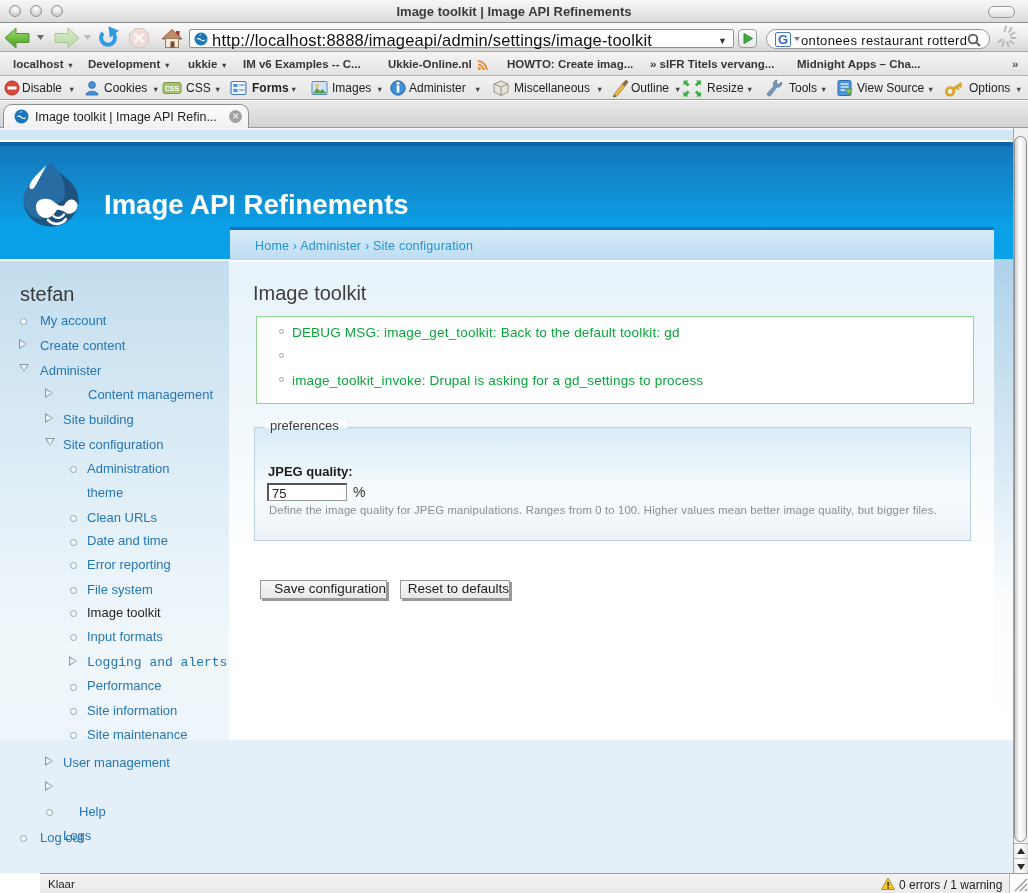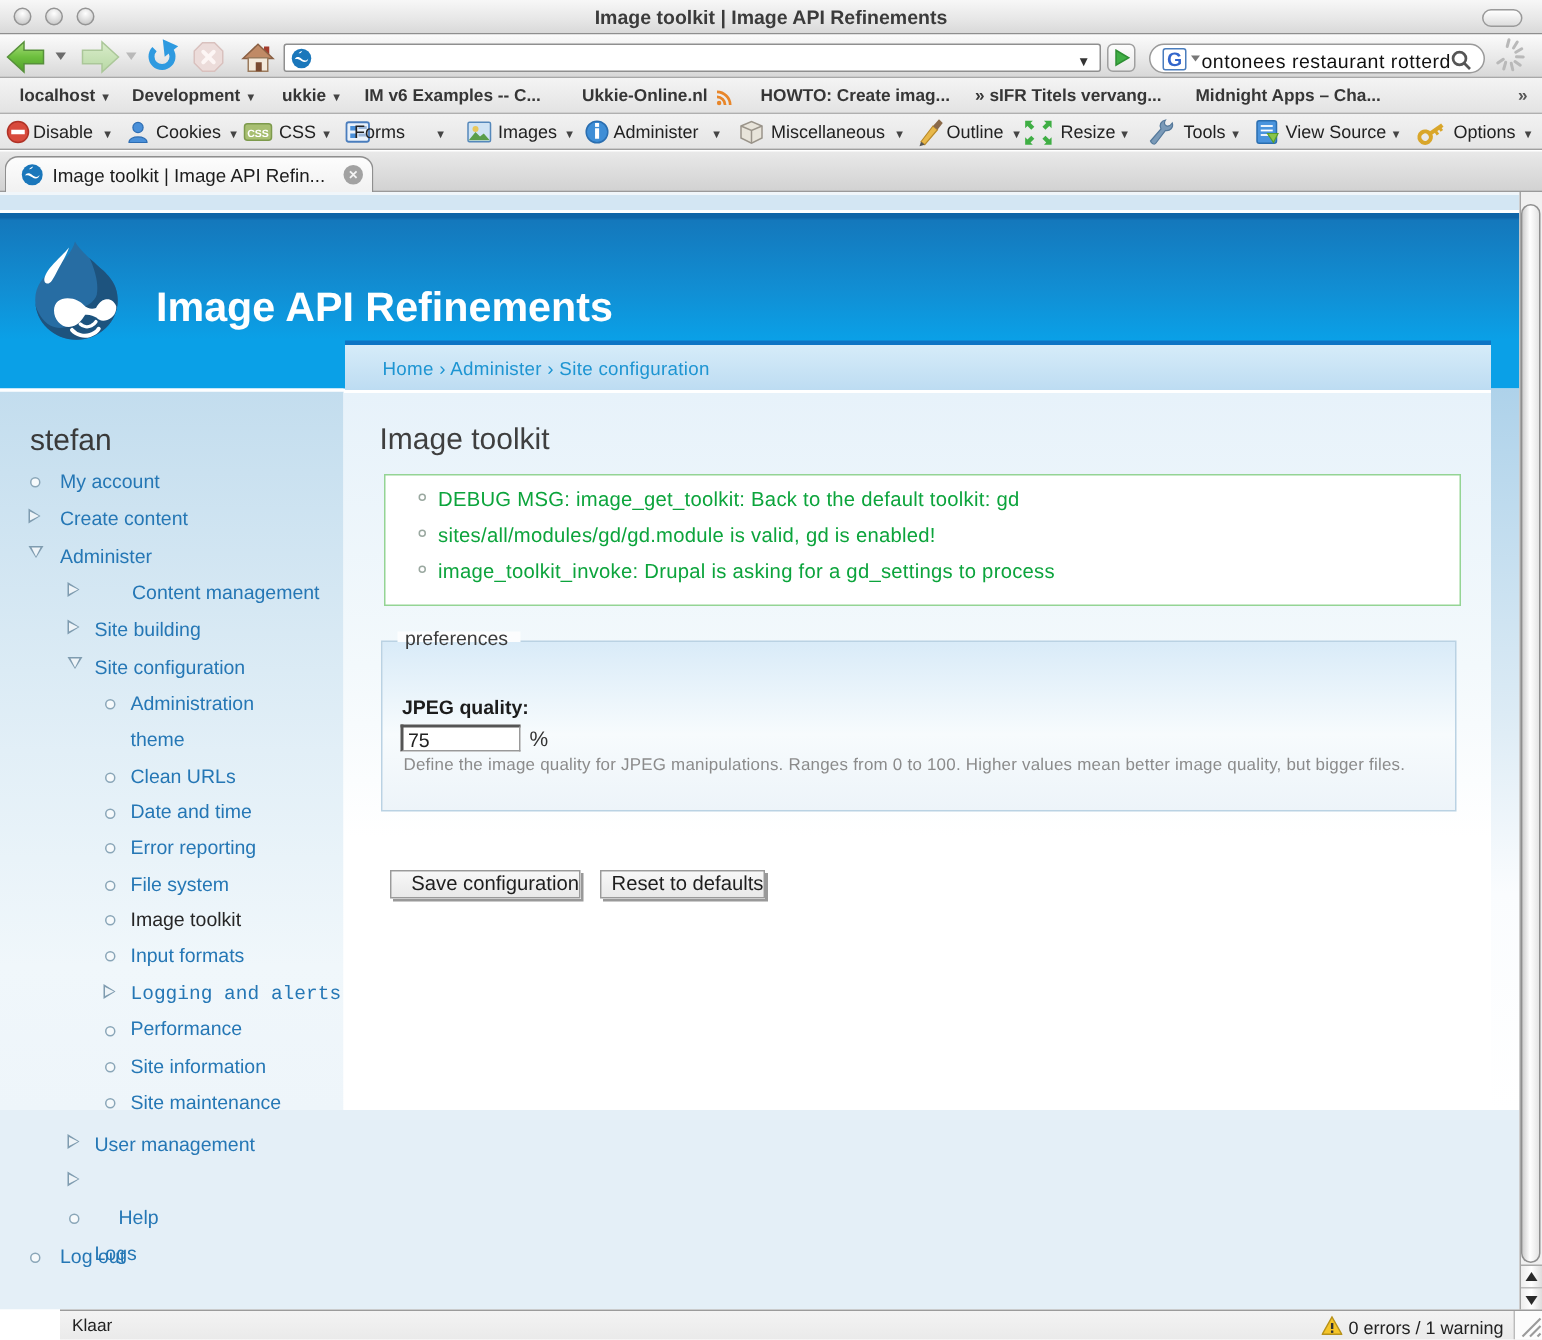--- a/index.html
+++ b/index.html
@@ -185,20 +185,21 @@
       <path d="M1002.5,23 L1003.8,18.5"></path>
       <path d="M998.5,19 L1002.2,16.5"></path>
     </g>
   </svg>
   <div id="addrbar">
     <svg style="position:absolute;left:4px;top:2px;" width="14" height="14" viewBox="0 0 14 14">
       <circle cx="7" cy="7" r="6.5" fill="#1a77bb"></circle>
       <path d="M2.5,7.5 C3.5,5.5 5.5,5.8 7,7.2 C8.5,8.6 10.5,8.9 11.5,7 C11.3,9.5 8.8,10 7,8.6 C5.2,7.2 3.5,7 2.5,7.5 Z" fill="#fff"></path>
       <path d="M5,3.5 C5.8,2.6 6.5,2.2 7.5,1.8 C7,3 6.2,3.6 5,3.5 Z" fill="#fff"></path>
     </svg>
+    <div id="addrtext">http://localhost:8888/imageapi/admin/settings/image-toolkit</div>
     <div id="addrdrop">▼</div>
   </div>
   <div id="gobtn">
     <svg width="17" height="17" viewBox="0 0 17 17">
         <path d="M5,3.5 L13.5,8.5 L5,13.5 Z" fill="#3fae44" stroke="#2e8f33" stroke-width="1"></path>
       </svg>
   </div>
   <div id="searchbox">
     <div id="gicon">G</div>
     <span style="position:absolute;left:27px;top:7px;width:0;height:0;border-left:3.5px solid transparent;border-right:3.5px solid transparent;border-top:4.5px solid #777;"></span>
@@ -292,21 +293,21 @@
       <path d="M952.8,12 L963,12" stroke-width="2.8"></path>
       <path d="M957,12 L957,15.5 M960.5,12 L960.5,15" stroke-width="2"></path>
     </g>
   </svg>
   <span class="wd" style="left:22px;">Disable</span>
     <span class="wd dn" style="left:68px;top:9px;">▼</span>
   <span class="wd" style="left:104px;">Cookies</span>
     <span class="wd dn" style="left:152px;top:9px;">▼</span>
   <span class="wd" style="left:186px;">CSS</span>
     <span class="wd dn" style="left:214px;top:9px;">▼</span>
-  <span class="wd" style="left:236px;">Forms</span>
+  <span class="wd" style="left:252px;font-weight:bold;">Forms</span>
     <span class="wd dn" style="left:290px;top:9px;">▼</span>
   <span class="wd" style="left:332px;">Images</span>
     <span class="wd dn" style="left:376px;top:9px;">▼</span>
   <span class="wd" style="left:409px;">Administer</span>
     <span class="wd dn" style="left:474px;top:9px;">▼</span>
   <span class="wd" style="left:514px;">Miscellaneous</span>
     <span class="wd dn" style="left:596px;top:9px;">▼</span>
   <span class="wd" style="left:631px;">Outline</span>
     <span class="wd dn" style="left:674px;top:9px;">▼</span>
   <span class="wd" style="left:707px;">Resize</span>
@@ -407,21 +408,20 @@
   <div class="bullet" style="left:46px;top:681px;"></div>
     <div class="mi" style="left:79px;top:676px;">Help</div>
   <div class="bullet" style="left:20px;top:707px;"></div>
     <div class="mi" style="left:40px;top:702px;">Log out</div>
 
   <div id="h-imgtoolkit">Image toolkit</div>
   <div id="msgbox">
     <div class="mdot" style="top:12px;"></div>
       <div class="msg" style="top:8px;">DEBUG MSG: image_get_toolkit: Back to the default toolkit: gd</div>
     <div class="mdot" style="top:36px;"></div>
-      <div class="msg" style="top:32px;">sites/all/modules/gd/gd.module is valid, gd is enabled!</div>
     <div class="mdot" style="top:60px;"></div>
       <div class="msg" style="top:56px;">image_toolkit_invoke: Drupal is asking for a gd_settings to process</div>
   </div>
 
   <div id="fieldset"></div>
   <div id="legendbg"></div>
   <div id="legend">preferences</div>
   <div id="jpegq">JPEG quality:</div>
   <div id="inputbox">75</div>
   <div id="pct">%</div>

